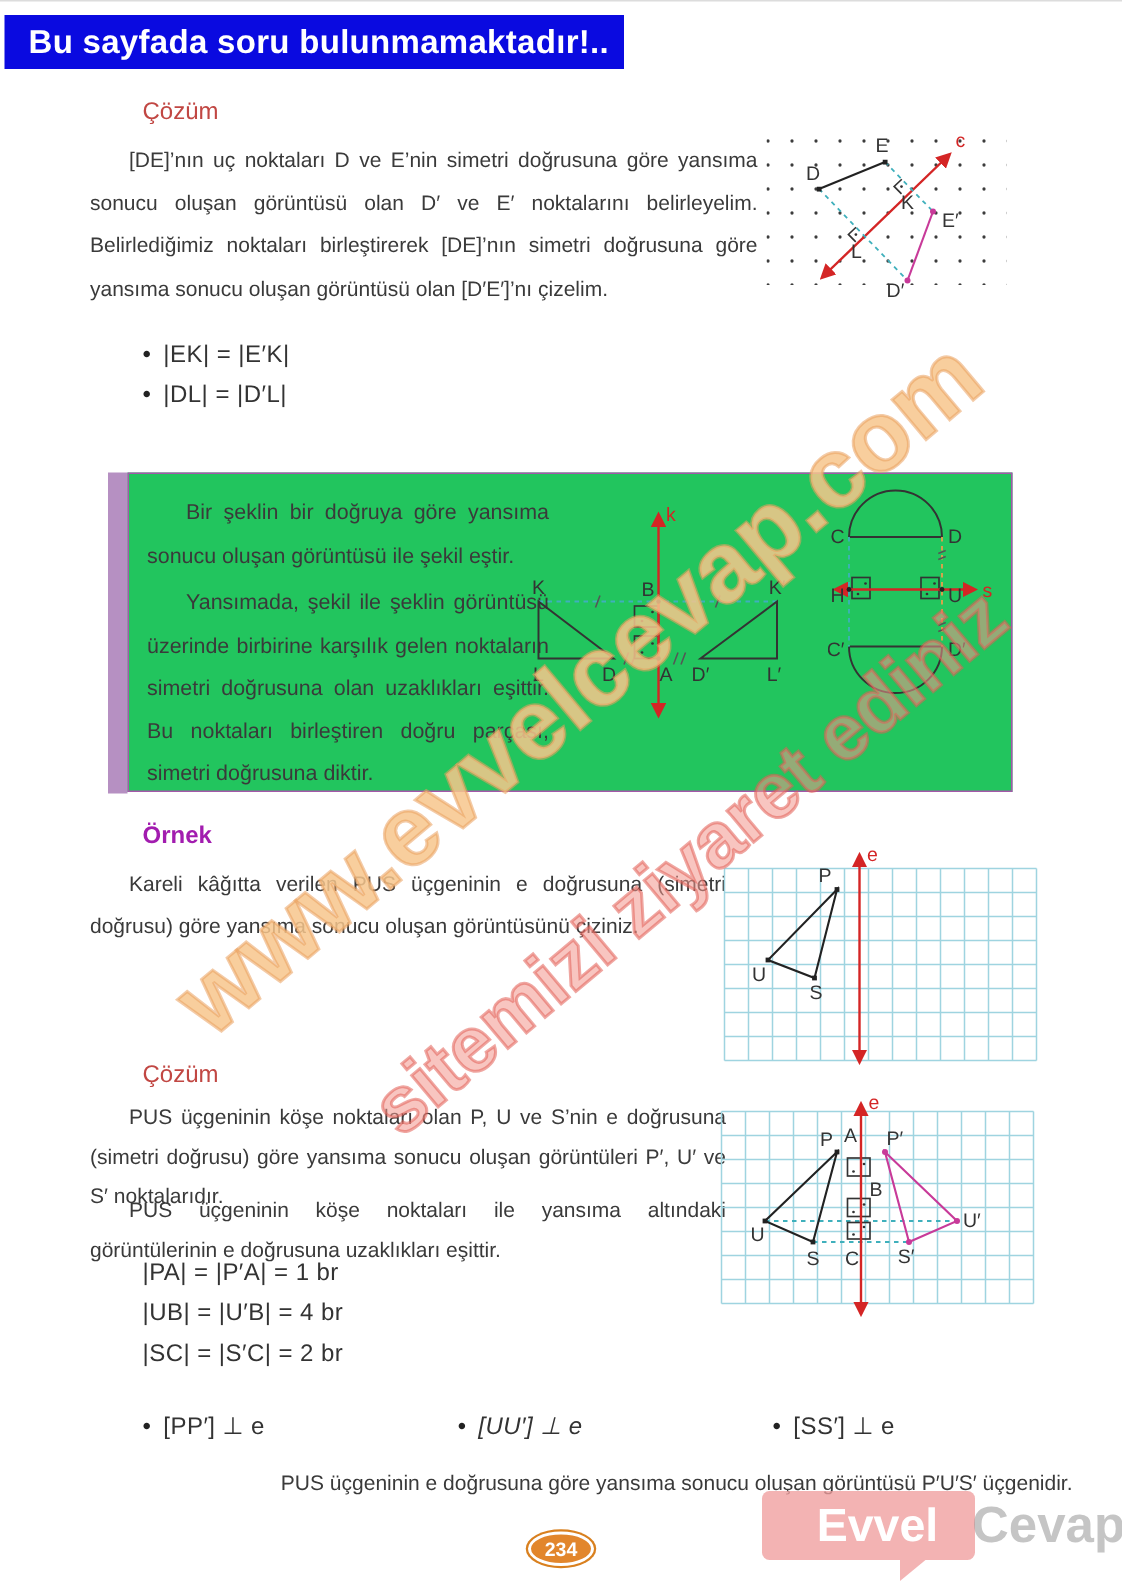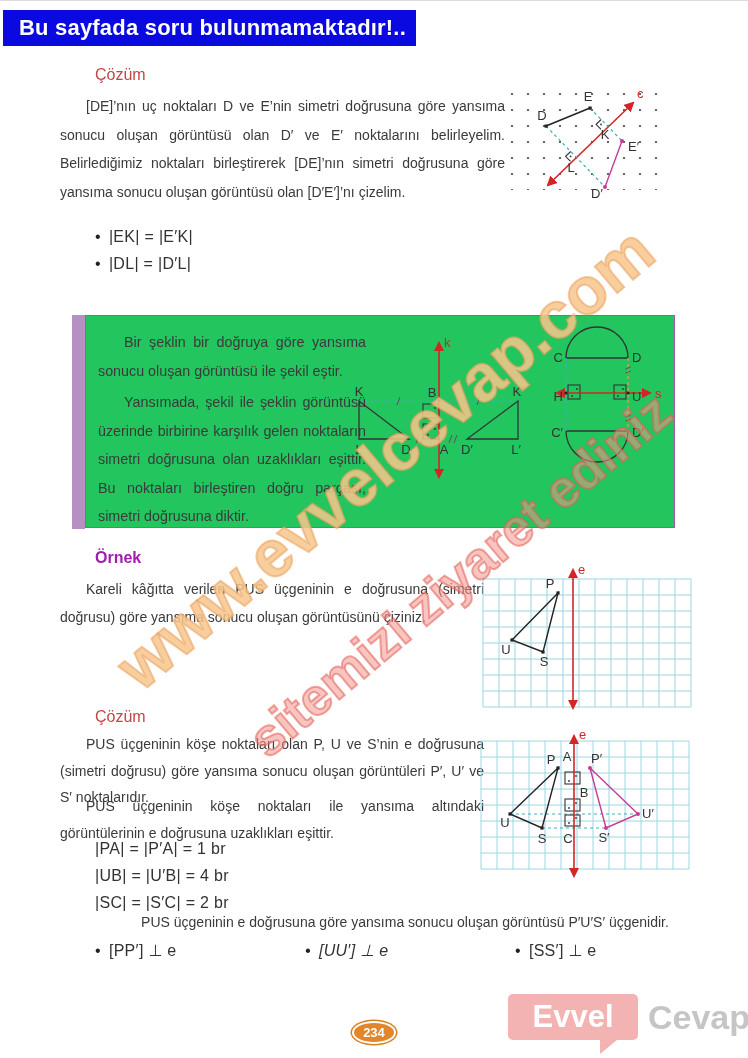--- a/index.html
+++ b/index.html
@@ -20,21 +20,21 @@
   .oval{background:#e2862c;color:#fff;border:2px solid #fff;border-radius:50%;
         box-shadow:0 0 0 1.5px #d9801f;font-size:13px;font-weight:bold;
         text-align:center;line-height:19px;margin-top:35px;}
   .wm{pointer-events:none;font-weight:bold;text-align:center;white-space:nowrap;z-index:6;}
   .wm1{font-size:66px;color:rgba(247,198,140,0.85);-webkit-text-stroke:2px rgba(233,160,95,0.55);
        transform:rotate(-40deg);}
   .wm2{font-size:52px;color:rgba(243,150,140,0.55);-webkit-text-stroke:2px rgba(225,95,85,0.55);
        transform:rotate(-40deg);}
   .logo{z-index:7;pointer-events:none;}
   .logo-box{background:rgba(240,158,158,0.78);border-radius:5px;color:#fff;
-            font-weight:bold;font-size:31px;text-align:center;line-height:46px;}
+            font-weight:bold;font-size:31px;text-align:center;line-height:46px;padding-left:12px;}
   .logo-tail{width:0;height:0;border-top:14px solid rgba(240,158,158,0.78);
              border-right:17px solid transparent;}
   .logo-gray{color:rgba(150,150,150,0.55);font-weight:bold;font-size:34px;line-height:46px;}
   svg text{font-family:"Liberation Sans",sans-serif;font-size:13px;fill:#333;}
   svg text.red{fill:#d42525;}
 </style>
 </head>
 <body>
 
 <div class="page">
@@ -257,21 +257,21 @@
   <div class="abs eq" style="left:95px;top:941px;">
     <span class="bullet-dot">•</span><span>[PP′] ⊥ e</span>
   </div>
   <div class="abs eq" style="left:305px;top:941px;font-style:italic;">
     <span class="bullet-dot">•</span><span>[UU′] ⊥ e</span>
   </div>
   <div class="abs eq" style="left:515px;top:941px;">
     <span class="bullet-dot">•</span><span>[SS′] ⊥ e</span>
   </div>
 
-  <div class="abs body-text" style="left:95px;top:911px;width:620px;text-align:center;line-height:22px;">PUS üçgeninin e doğrusuna göre yansıma sonucu oluşan görüntüsü P′U′S′ üçgenidir.</div>
+  <div class="abs body-text" style="left:95px;top:977px;width:620px;text-align:right;line-height:22px;">PUS üçgeninin e doğrusuna göre yansıma sonucu oluşan görüntüsü P′U′S′ üçgenidir.</div>
 
   <div class="abs oval" style="left:352px;top:986px;width:40px;height:19px;">234</div>
 
   <div class="abs wm wm1" style="left:0px;top:420px;width:770px;">www.evvelcevap.com</div>
   <div class="abs wm wm2" style="left:120px;top:545px;width:680px;">sitemizi ziyaret ediniz</div>
 
   <div class="abs logo" style="left:508px;top:994px;width:240px;height:60px;">
     <div class="abs logo-box" style="left:0;top:0;width:130px;height:46px;">
       <span>Evvel</span>
     </div>

